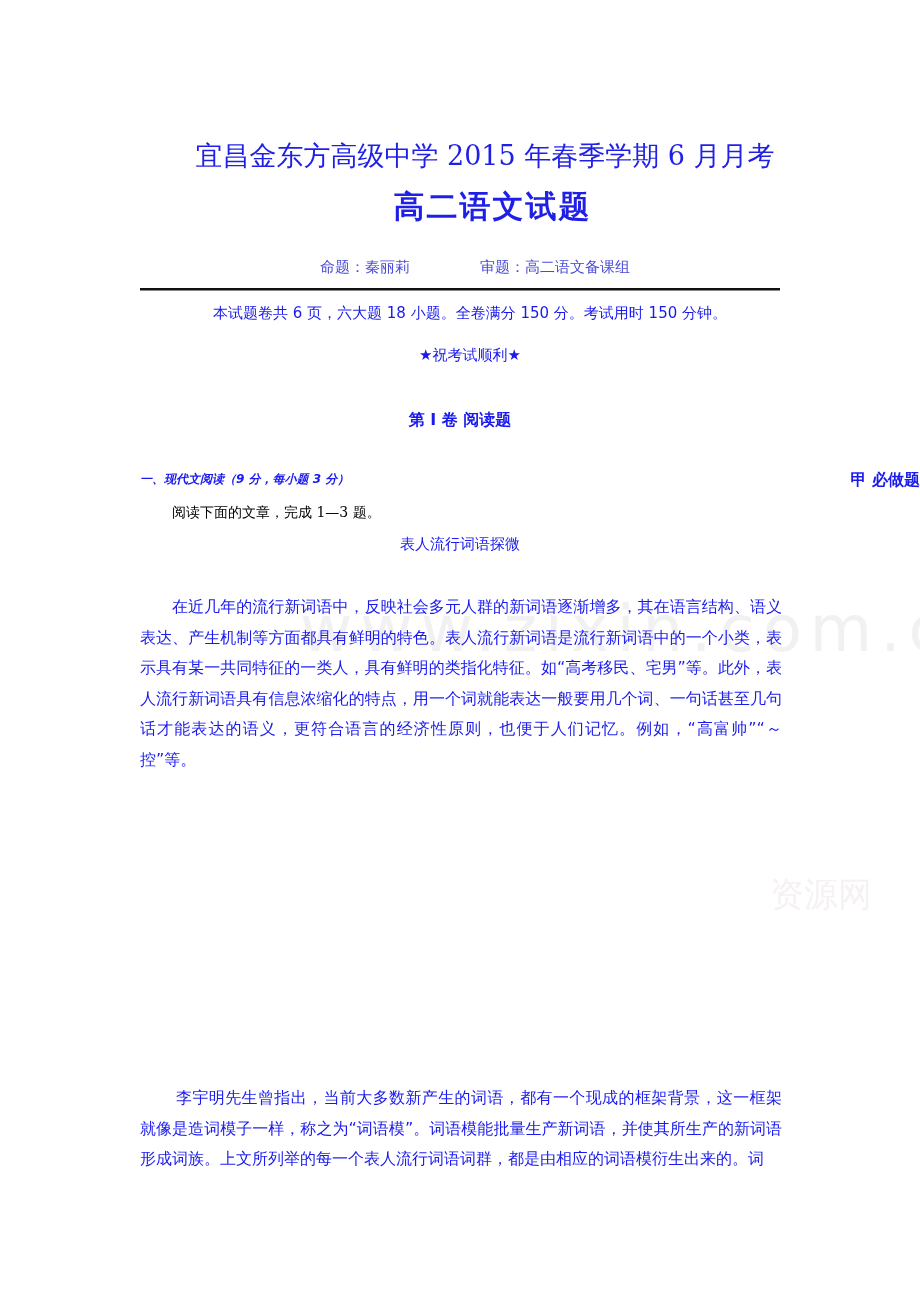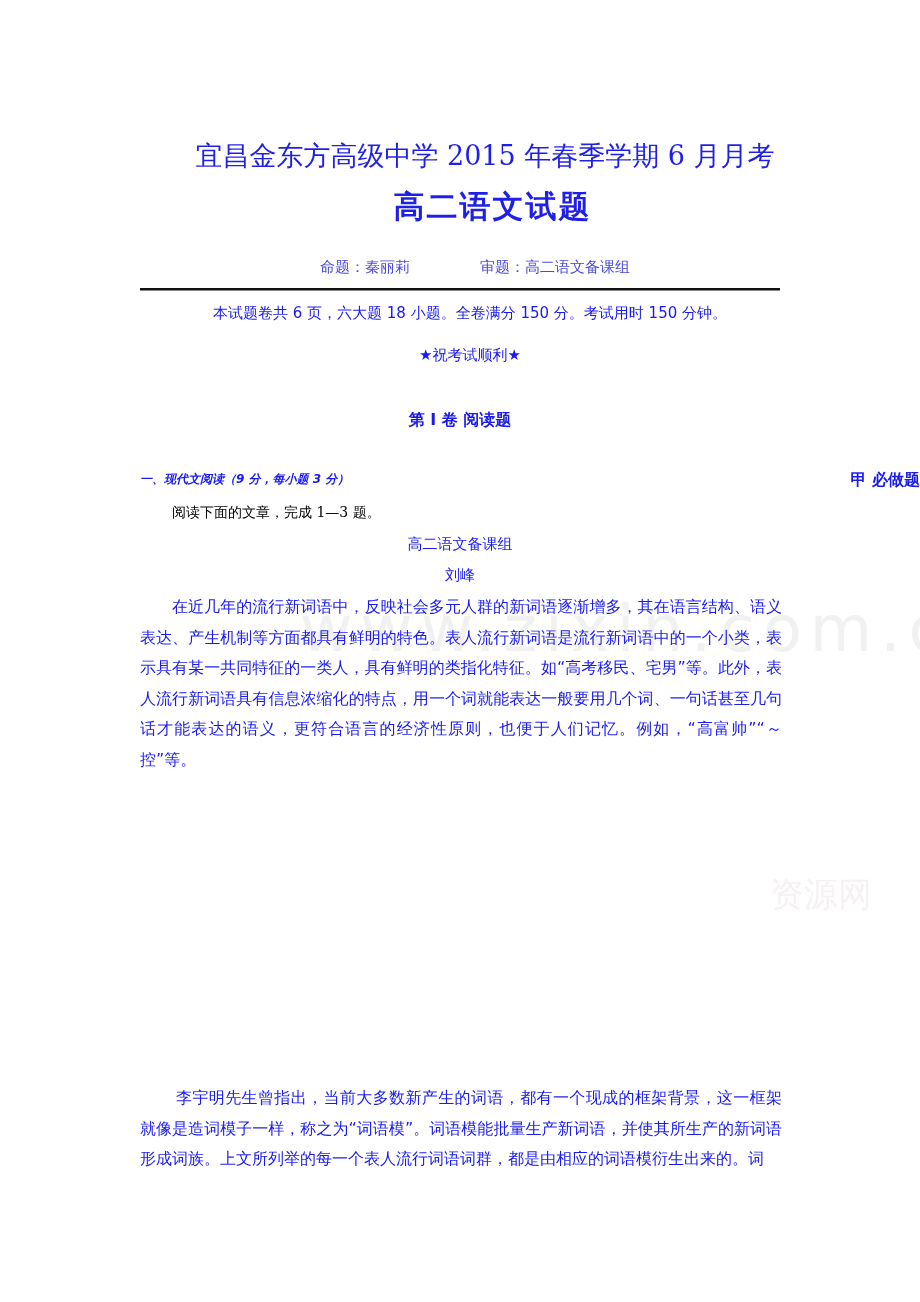--- a/index.html
+++ b/index.html
@@ -45,22 +45,21 @@
   <div class="rule"></div>
 
   <div class="info">本试题卷共 6 页，六大题 18 小题。全卷满分 150 分。考试用时 150 分钟。</div>
   <div class="wish">★祝考试顺利★</div>
 
   <div class="part">第 I 卷  阅读题</div>
   <div class="required">甲    必做题</div>
   <div class="section">一、现代文阅读（9 分，每小题 3 分）</div>
   <div class="instr">阅读下面的文章，完成 1—3 题。</div>
 
-  <div class="art-title">高二语文备课组</div>
-  <div class="art-author">刘峰</div>
+  <div class="art-title">表人流行词语探微</div>
 
   <div class="body p1">
       <p>在近几年的流行新词语中，反映社会多元人群的新词语逐渐增多，其在语言结构、语义表达、产生机制等方面都具有鲜明的特色。表人流行新词语是流行新词语中的一个小类，表示具有某一共同特征的一类人，具有鲜明的类指化特征。如“高考移民、宅男”等。此外，表人流行新词语具有信息浓缩化的特点，用一个词就能表达一般要用几个词、一句话甚至几句话才能表达的语义，更符合语言的经济性原则，也便于人们记忆。例如，“高富帅”“～控”等。</p>
     </div>
   <div class="body p4">
       <p>李宇明先生曾指出，当前大多数新产生的词语，都有一个现成的框架背景，这一框架就像是造词模子一样，称之为“词语模”。词语模能批量生产新词语，并使其所生产的新词语形成词族。上文所列举的每一个表人流行词语词群，都是由相应的词语模衍生出来的。词</p>
     </div>
 </div>
 
 </body></html>

